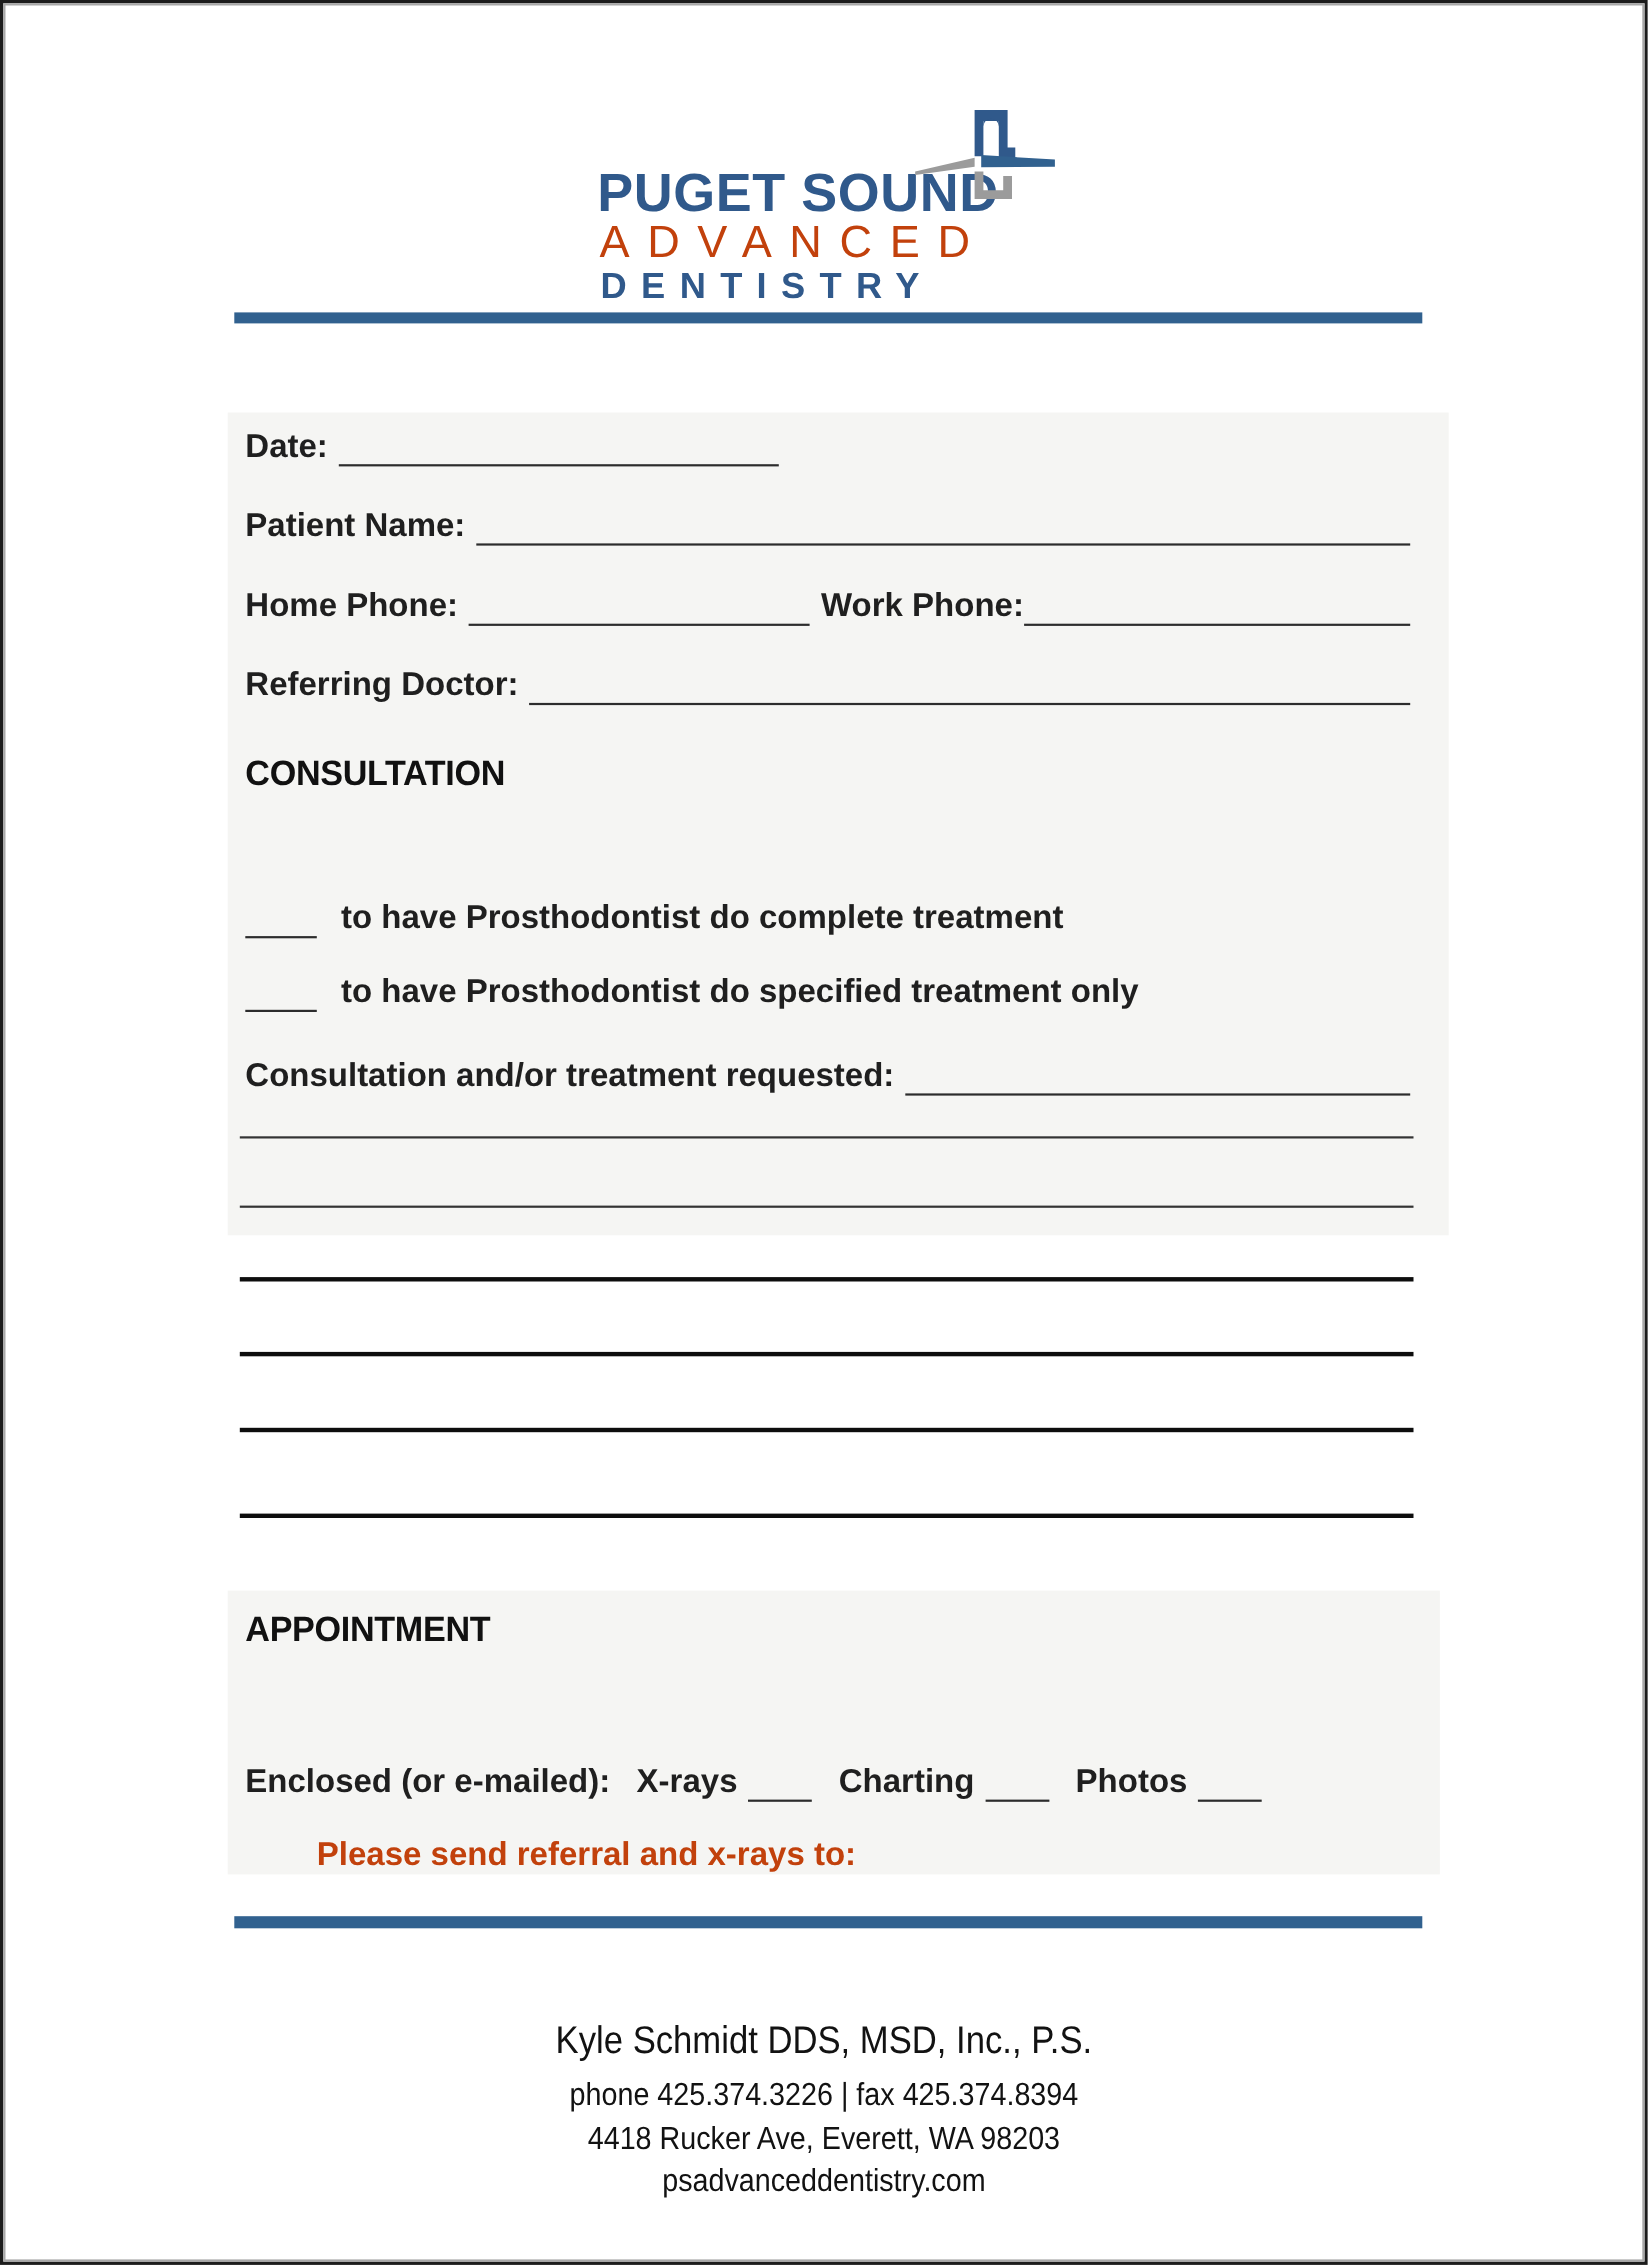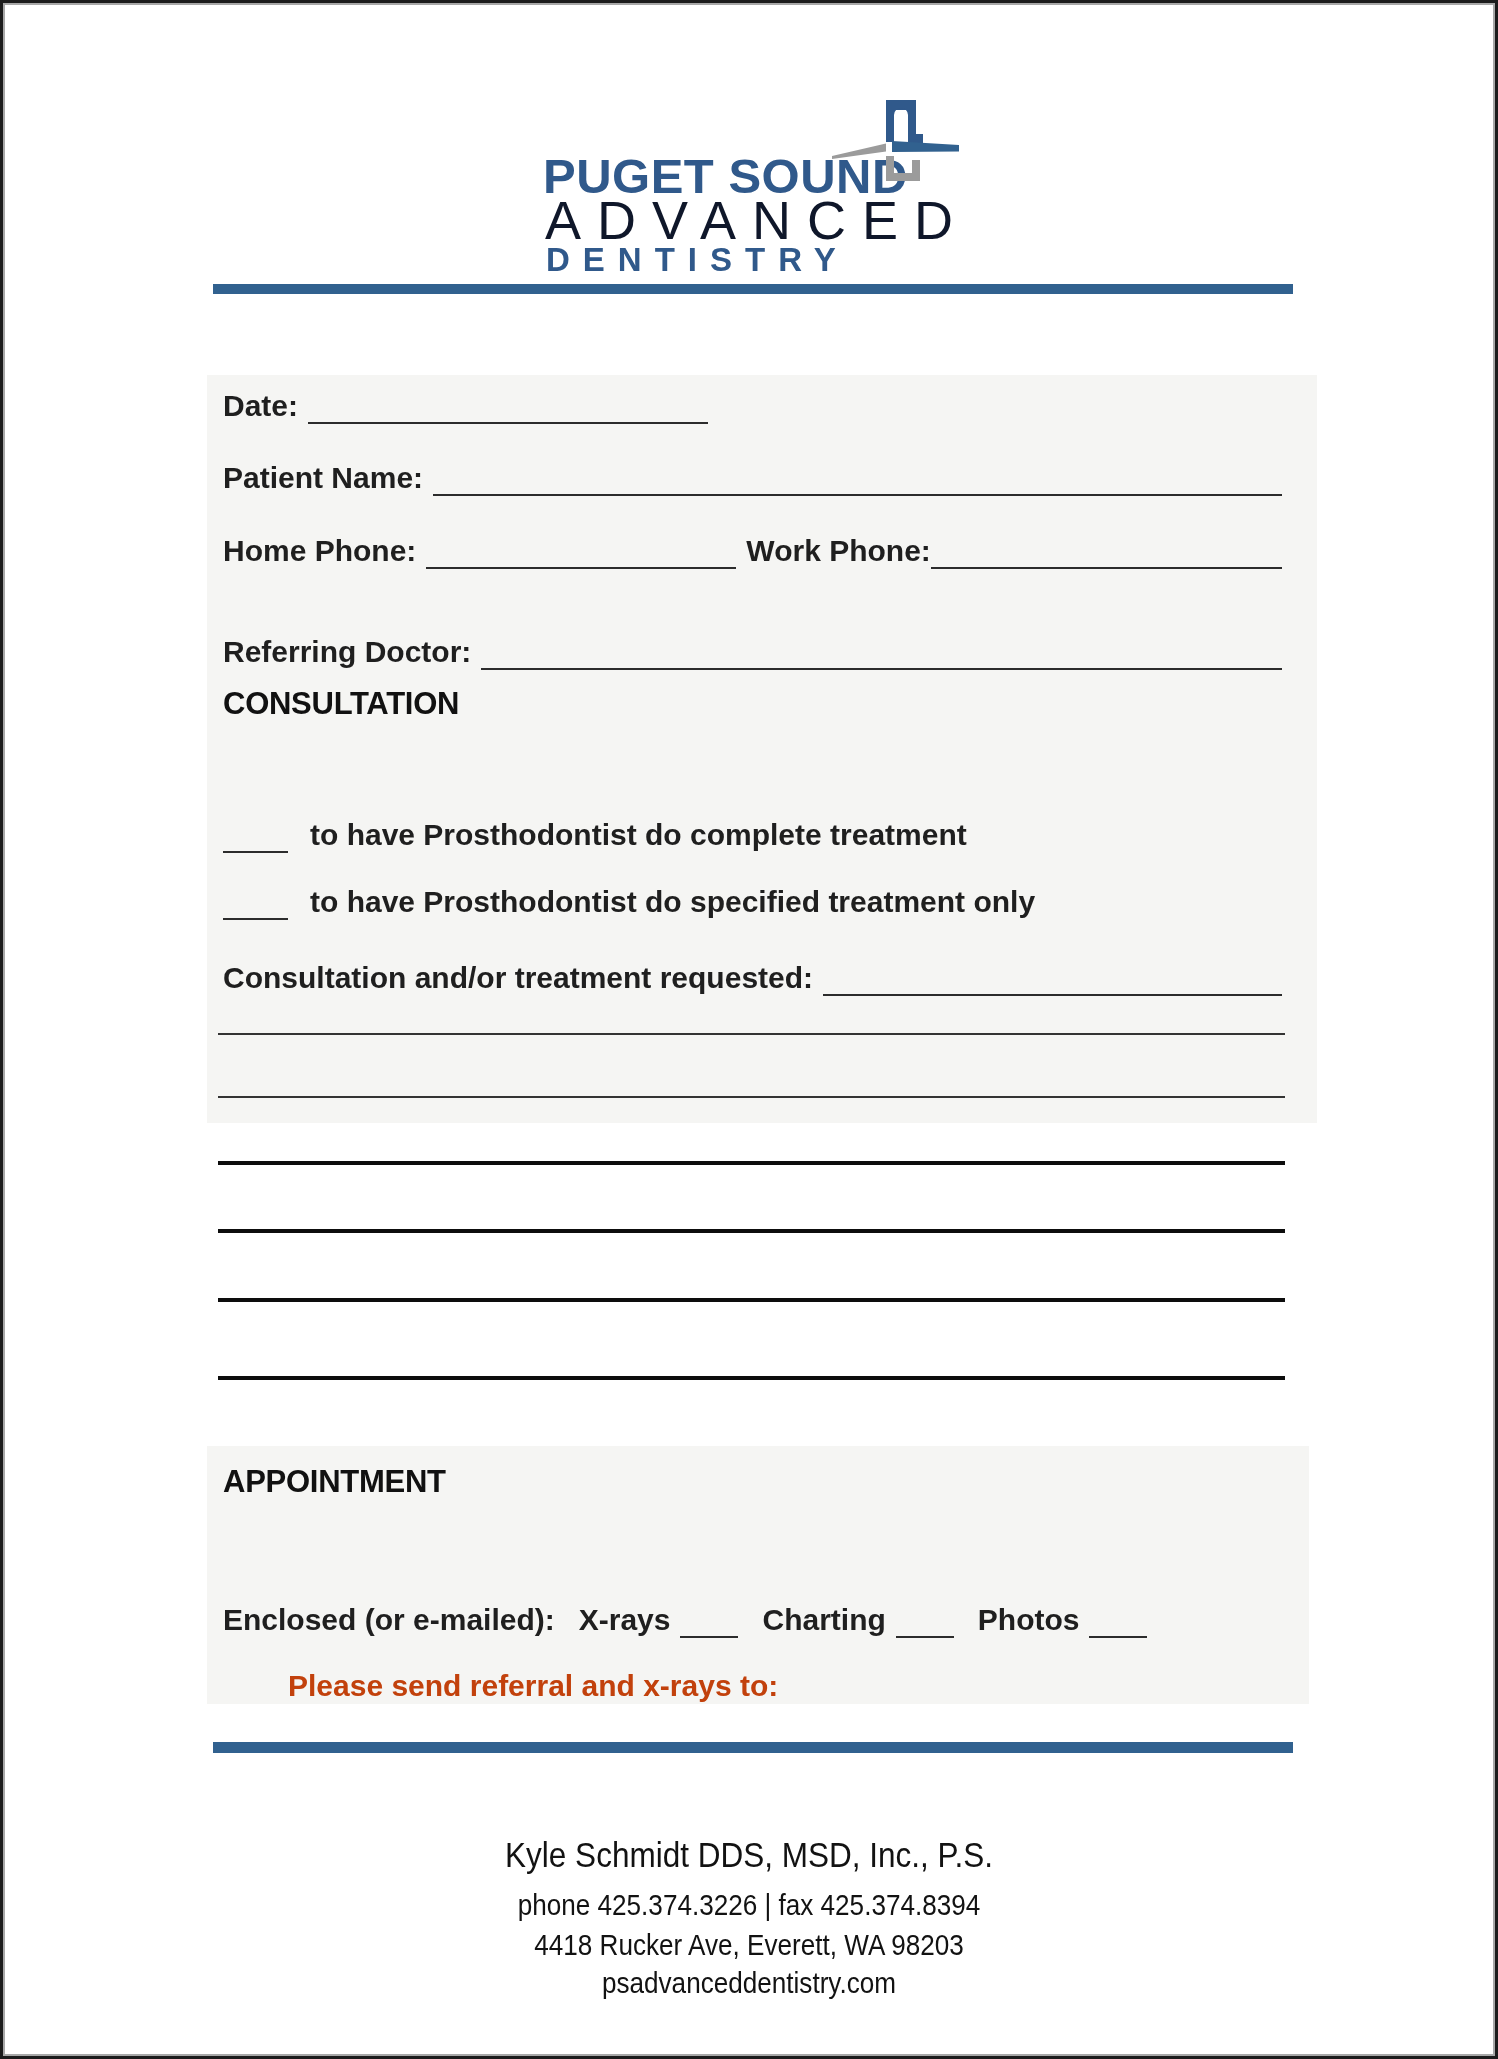--- a/index.html
+++ b/index.html
@@ -12,21 +12,21 @@
     outline:2px solid #a8a8a8;
     outline-offset:-5px;
     overflow:hidden;
     font-family:"Liberation Sans","DejaVu Sans",sans-serif;
     color:#1f1f1f;
   }
   
   .logo-wrap{position:absolute;top:95px;left:540px;width:420px;height:180px;}
   .logo-text{position:absolute;left:0;top:55px;width:330px;}
   .logo-l1{font-size:49px;font-weight:700;letter-spacing:0.5px;color:#30598b;line-height:46px;white-space:nowrap;}
-  .logo-l2{font-size:54px;font-weight:400;letter-spacing:16px;color:#0f172a;line-height:42px;margin-left:2px;white-space:nowrap;}
+  .logo-l2{font-size:41px;font-weight:400;letter-spacing:16px;color:#c2410c;line-height:42px;margin-left:2px;white-space:nowrap;}
   .logo-l3{font-size:33px;font-weight:700;letter-spacing:13px;color:#30598b;line-height:34px;margin-left:3px;margin-top:2px;white-space:nowrap;}
   .logo-icon{position:absolute;left:287px;top:0;}
   
   .rule{position:absolute;left:210px;width:1080px;background:#31618f;}
   .rule-top{top:281px;height:10px;}
   .rule-bottom{top:1739px;height:11px;}
   
   .scan{position:absolute;background:#f5f5f3;}
   .scan-1{left:204px;top:372px;width:1110px;height:748px;}
   .scan-2{left:204px;top:1443px;width:1102px;height:258px;}
@@ -41,21 +41,21 @@
   .w312{width:312px;}
   .w65{width:65px;}
   .w58{width:58px;}
   .ml10{margin-left:10px;}
   .ml14{margin-left:14px;}
   .ml24{margin-left:24px;}
   .heading{position:absolute;left:220px;font-size:32px;font-weight:800;letter-spacing:-0.3px;color:#111;transform:scaleX(0.97);transform-origin:left;}
   .r-date{top:386px;}
   .r-patient{top:458px;}
   .r-phones{top:531px;}
-  .r-referring{top:632px;align-items:flex-end;}
+  .r-referring{top:603px;align-items:flex-end;}
   .h-consult{top:682px;}
   .r-opt1{top:748px;}
   .r-opt2{top:815px;}
   .r-opt3{top:882px;}
   .r-requested{top:958px;}
   .opt-text{margin-left:22px;}
   
   .bline{position:absolute;left:215px;right:210px;height:0;}
   .bline.thin{border-top:2px solid #333;}
   .bline.thick{border-top:4px solid #0d0d0d;}

